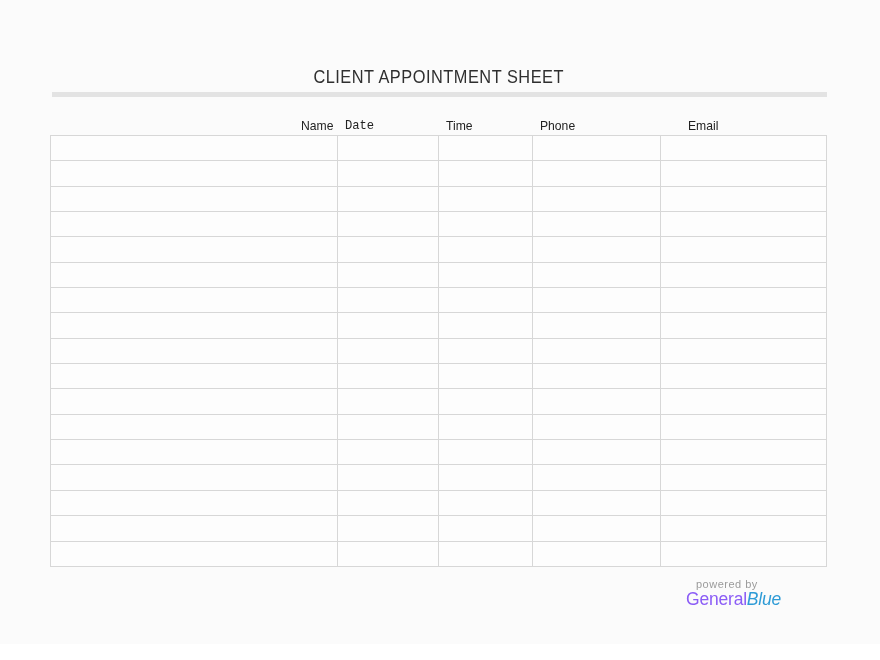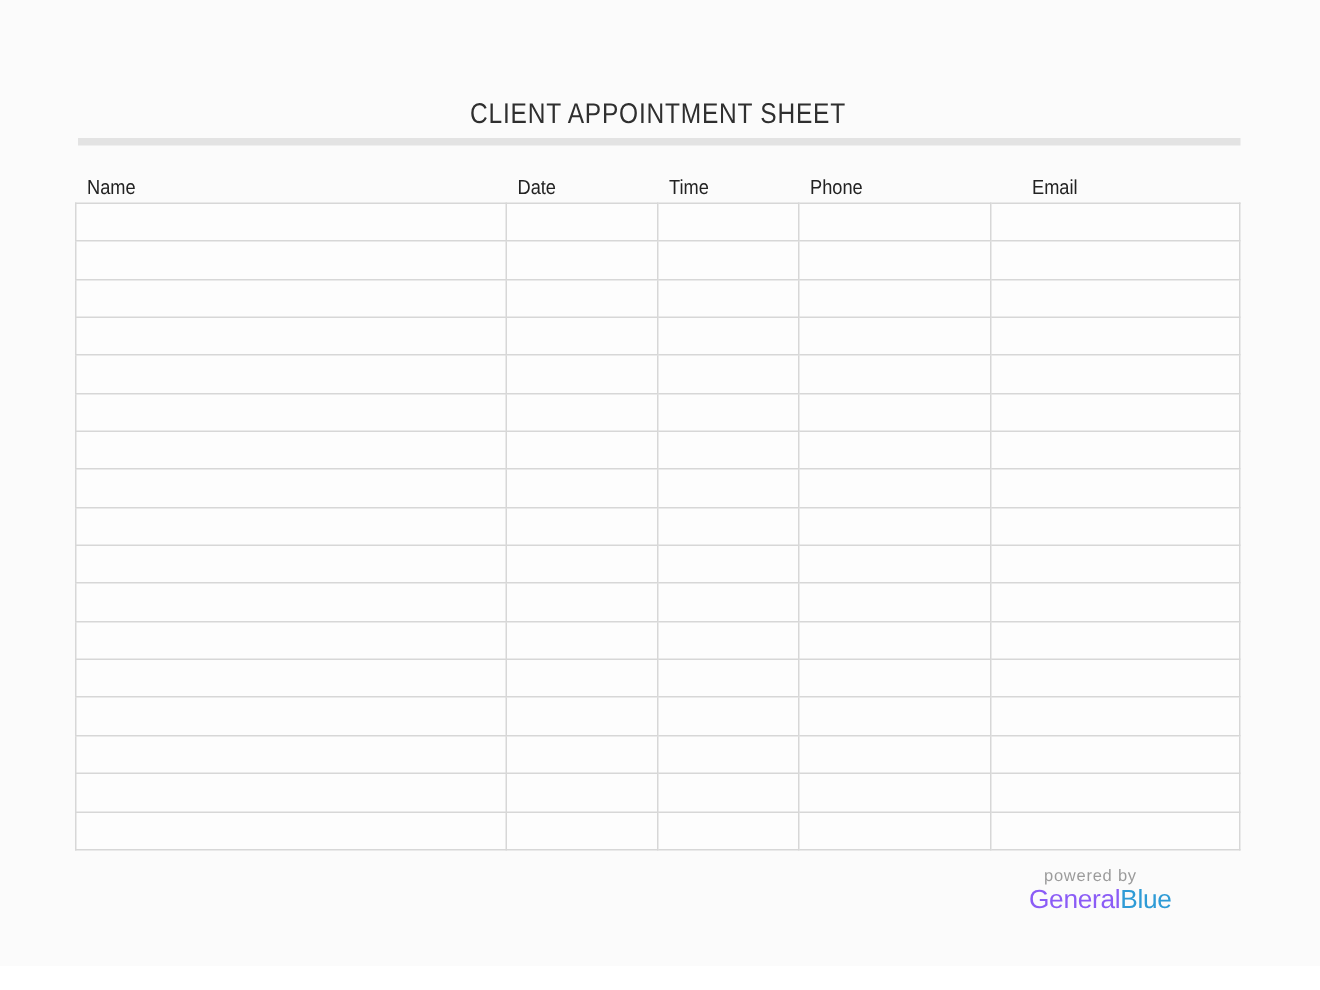--- a/index.html
+++ b/index.html
@@ -104,22 +104,22 @@
 
 <div class="sheet">
 
   <div class="title-wrap">
     <span class="page-title">CLIENT APPOINTMENT SHEET</span>
   </div>
 
   <div class="divider"></div>
 
   <div class="col-headers">
-      <div class="col-header" style="width: 287px;"><span>Name</span></div>
-      <div class="col-header" style="width: 101px;"><span>Date</span></div>
+      <div class="col-header" style="width: 287px; text-align: right;"><span>Name</span></div>
+      <div class="col-header" style="width: 101px; font-family: Liberation Mono, monospace;"><span>Date</span></div>
       <div class="col-header" style="width: 94px;"><span>Time</span></div>
       <div class="col-header" style="width: 128px;"><span>Phone</span></div>
       <div class="col-header" style="width: 166px; margin-left: 20px;"><span>Email</span></div>
     </div>
 
   <div class="grid-wrap">
     <table class="appointment-grid">
       <colgroup>
           <col style="width: 287px;">
           <col style="width: 101px;">
@@ -247,16 +247,16 @@
             <td></td>
             <td></td>
           </tr>
         </tbody>
     </table>
   </div>
 
   <div class="powered-by">powered by</div>
 
   <div class="brand">
-    <span class="brand-first" style="color: #8b5cf6;">General</span><span class="brand-second" style="color: rgb(46, 155, 214);">Blue</span>
+    <span class="brand-first" style="color: #8b5cf6;">General</span><span class="brand-second" style="color: rgb(46, 155, 214); font-style: italic;">Blue</span>
   </div>
 
 </div>
 
 </body></html>

